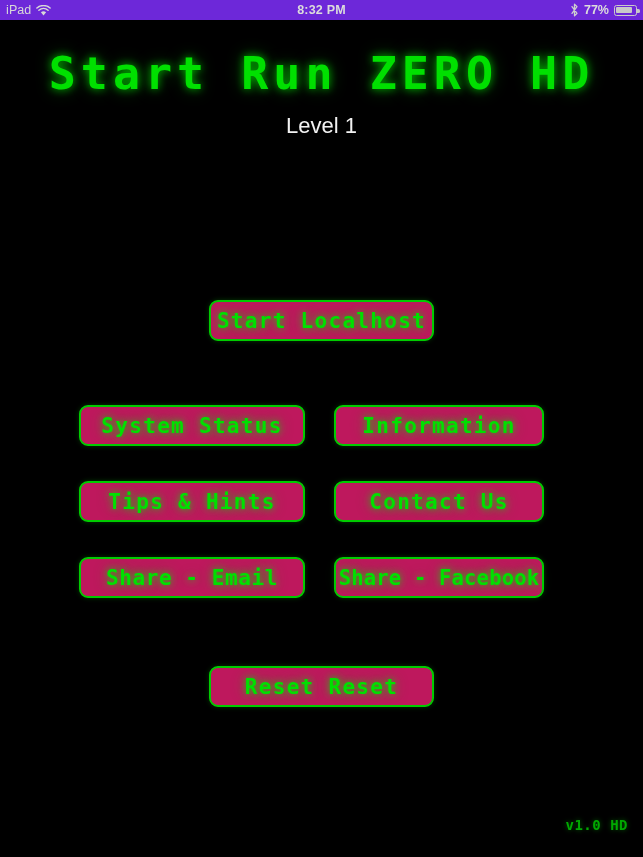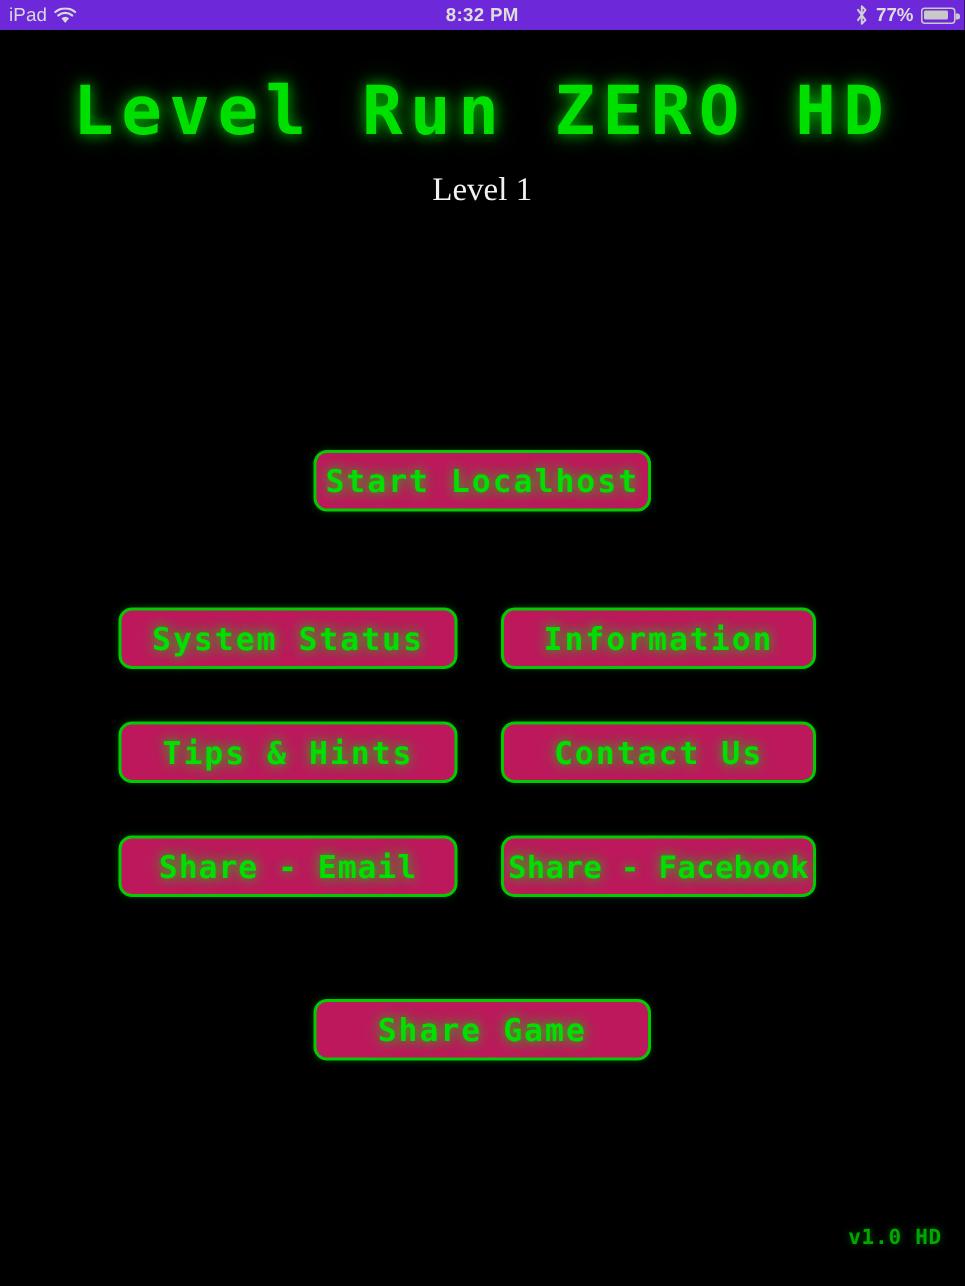--- a/index.html
+++ b/index.html
@@ -115,21 +115,21 @@
     white-space: pre;
     line-height: 56px;
   }
 
   #level-label {
     position: absolute;
     top: 112px;
     left: 0;
     width: 643px;
     text-align: center;
-    font-family: Liberation Serif, serif;
+    font-family: Liberation Sans, sans-serif;
     font-size: 22px;
     color: #f2f2f2;
     line-height: 28px;
   }
 
   
   .btn {
     position: absolute;
     box-sizing: border-box;
     background: #be185d;
@@ -213,31 +213,31 @@
           <path d="M2 3.6 L7 10.4 L4.5 12.8 L4.5 1.2 L7 3.6 L2 10.4" stroke="#cfcfcf" stroke-width="1.3" fill="none" stroke-linejoin="round" stroke-linecap="round"></path>
         </svg>
       </span>
       <span class="sb-batt-pct">77%</span>
       <span class="battery">
         <span class="battery-fill" id="battery-fill" style="width: 15.708px;"></span>
       </span>
     </div>
   </div>
 
-  <div id="app-title">Level Run ZERO HD</div>
+  <div id="app-title">Start Run ZERO HD</div>
   <div id="level-label">Level 1</div>
 
   <div class="btn" id="btn-start-localhost">Start Localhost</div>
 
   <div class="btn btn-col-left row-1">System Status</div>
   <div class="btn btn-col-right row-1">Information</div>
 
   <div class="btn btn-col-right row-2">Contact Us</div>
   <div class="btn btn-col-left row-2">Tips &amp; Hints</div>
 
   <div class="btn btn-col-left row-3" id="btn-share-email">Share - Email</div>
   <div class="btn btn-col-right row-3" id="btn-share-facebook">Share - Facebook</div>
 
-  <div class="btn" id="btn-reset-game">Share Game</div>
+  <div class="btn" id="btn-reset-game">Reset Reset</div>
 
   <div id="version-label">v1.0 HD</div>
 
 </div>
 
 </body></html>

